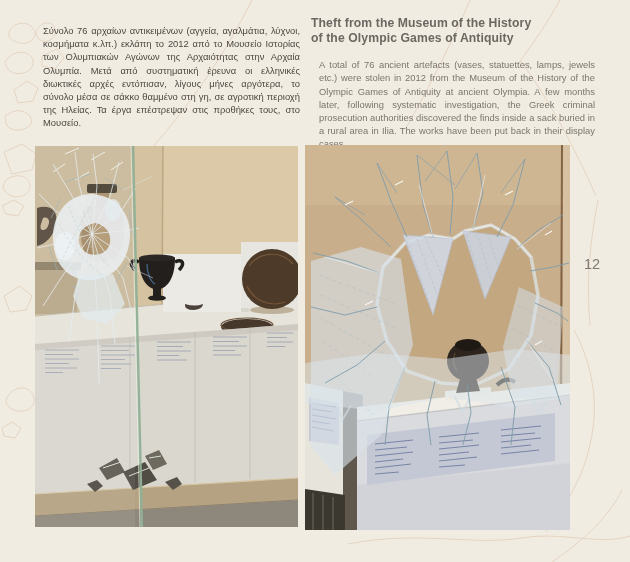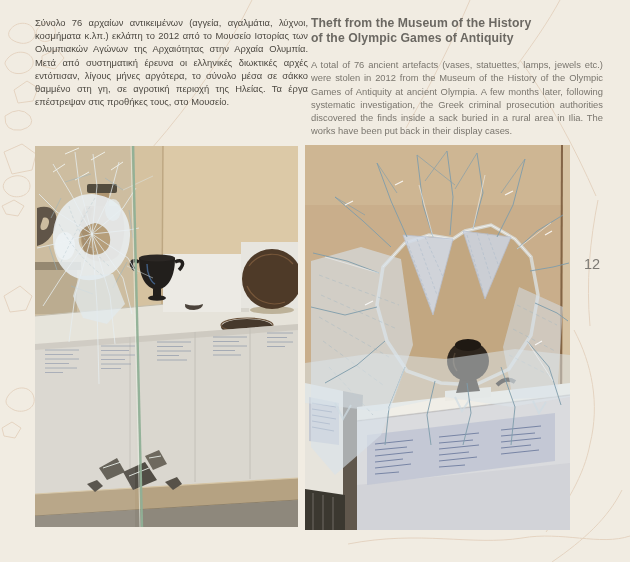--- a/index.html
+++ b/index.html
@@ -12,21 +12,21 @@
   .col{position:absolute;top:16px;}
   .col-greek{left:35px;width:273px;}
   .col-english{left:311px;width:292px;}
   h2.title{
     font-size:12.2px;line-height:14.6px;font-weight:bold;
     margin:0 0 13px 0;white-space:pre-line;letter-spacing:.1px;
   }
   .col-greek .title{color:#38352f;}
   .col-english .title{color:#6b6862;}
   p.bodytext{
-    font-size:9.4px;line-height:13.2px;margin:0;
+    font-size:9.4px;line-height:13.2px;margin:8px;
     text-align:justify;text-align-last:left;
   }
   .col-greek .bodytext{color:#4c4841;}
   .col-english .bodytext{color:#7a766e;}
   figure.photo{position:absolute;margin:0;overflow:hidden;}
   .photo-left{left:35px;top:146px;width:263px;height:381px;}
   .photo-right{left:305px;top:145px;width:265px;height:385px;}
   .photo svg{display:block;width:100%;height:100%;}
   .page-number{
     position:absolute;left:578px;top:256px;width:28px;text-align:center;

